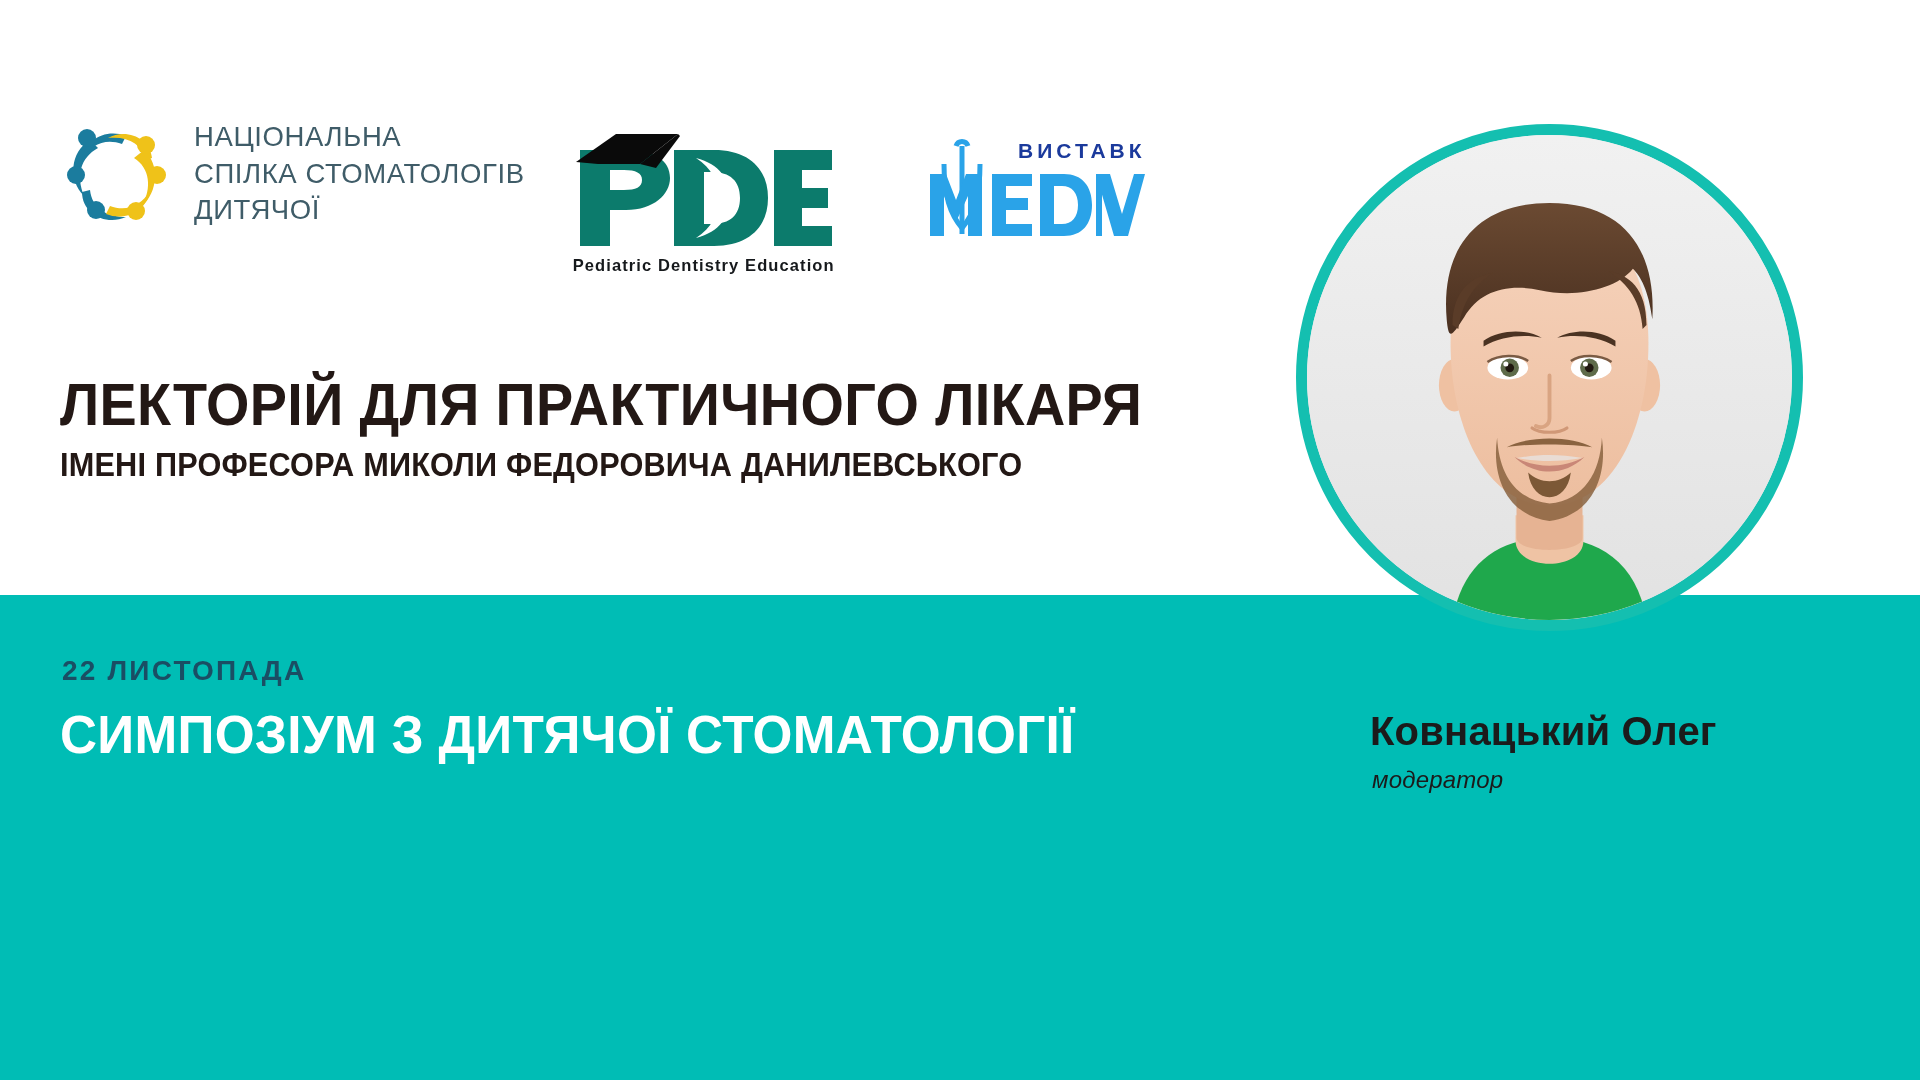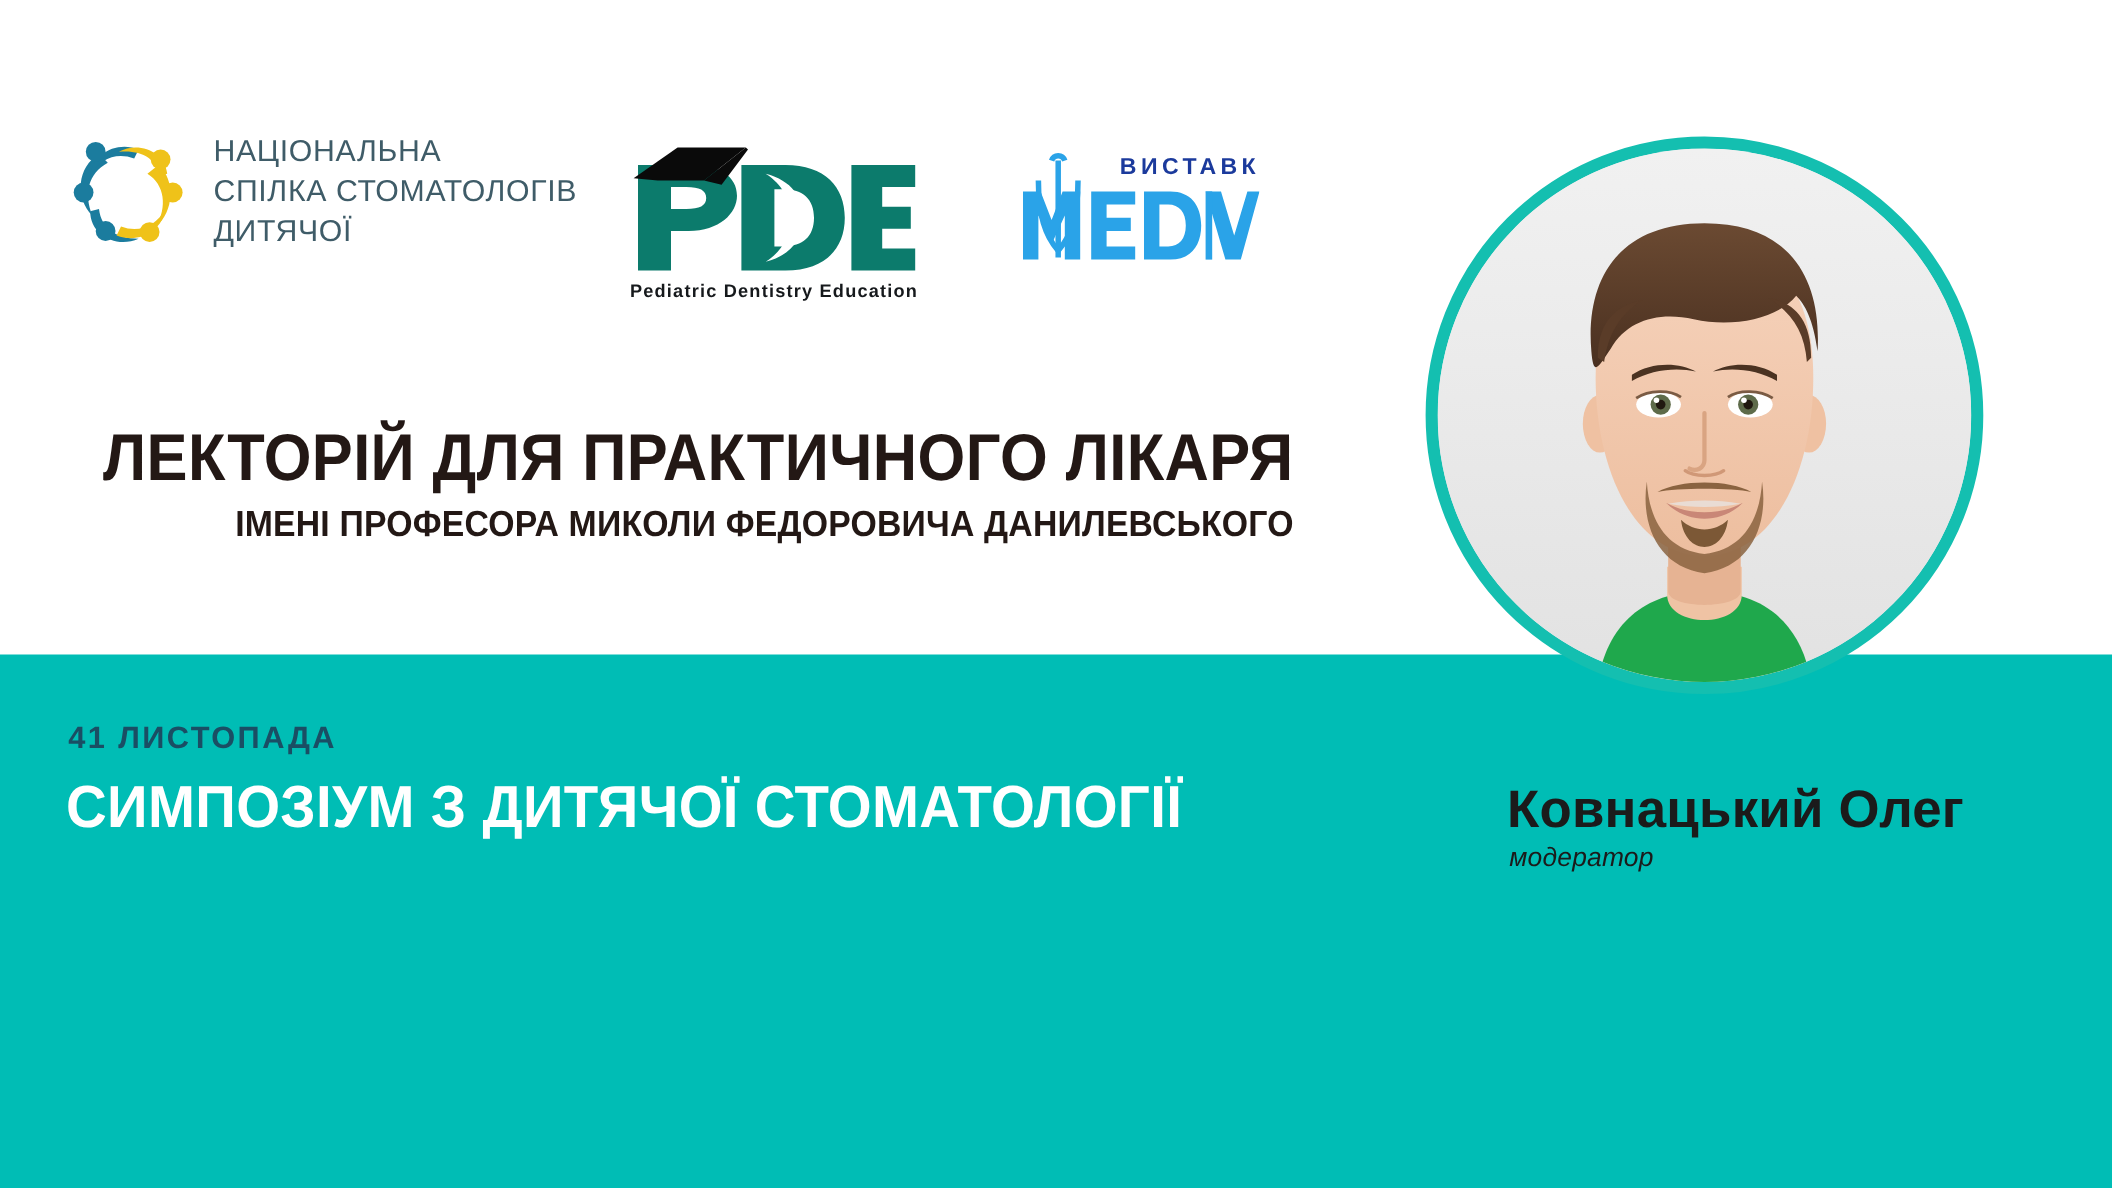--- a/index.html
+++ b/index.html
@@ -57,21 +57,21 @@
     text-align:center;
     width:268px;
     white-space:nowrap;
   }
 
   
   .medvin { margin-left:62px; margin-top:12px; width:245px; }
   .medvin-mark { width:245px; height:110px; display:block; }
 
   
-  .headline-wrap { position:absolute; left:60px; top:386px; width:1200px;text-align:right; }
+  .headline-wrap { position:absolute; left:60px; top:375px; width:1200px; }
   .headline {
     color:#231815;
     font-size:60px;
     font-weight:bold;
     letter-spacing:.4px;
     line-height:1;
     transform:scaleX(.93);
     transform-origin:left center;
     white-space:nowrap;
   }
@@ -120,21 +120,21 @@
     background:#EDEDED;
     overflow:hidden;
     z-index:5;
   }
   .portrait svg { display:block; width:100%; height:100%; }
 
   .speaker-name {
     position:absolute;
     left:1370px; top:709px;
     color:#1b1b1b;
-    font-size:48px;
+    font-size:40px;
     font-weight:bold;
     letter-spacing:.2px;
     white-space:nowrap;
     z-index:6;
   }
   .speaker-role {
     position:absolute;
     left:1372px; top:766px;
     color:#1b1b1b;
     font-size:24px;
@@ -229,21 +229,21 @@
       </span>
     </div>
 
   </div>
 
   <div class="headline-wrap">
     <div class="headline">ЛЕКТОРІЙ ДЛЯ ПРАКТИЧНОГО ЛІКАРЯ</div>
     <div class="subheadline">ІМЕНІ ПРОФЕСОРА МИКОЛИ ФЕДОРОВИЧА ДАНИЛЕВСЬКОГО</div>
   </div>
 
-  <div class="date-line">41 ЛИСТОПАДА</div>
+  <div class="date-line">22 ЛИСТОПАДА</div>
   <div class="event-title">СИМПОЗІУМ З ДИТЯЧОЇ СТОМАТОЛОГІЇ</div>
 
   <div class="portrait">
     <svg viewBox="0 0 500 500" xmlns="http://www.w3.org/2000/svg">
       <defs>
         <linearGradient id="bgGrad" x1="0" y1="0" x2="0" y2="1">
           <stop offset="0%" stop-color="#F1F1F1"></stop>
           <stop offset="100%" stop-color="#E2E2E2"></stop>
         </linearGradient>
         <linearGradient id="skin" x1="0" y1="0" x2="0" y2="1">

